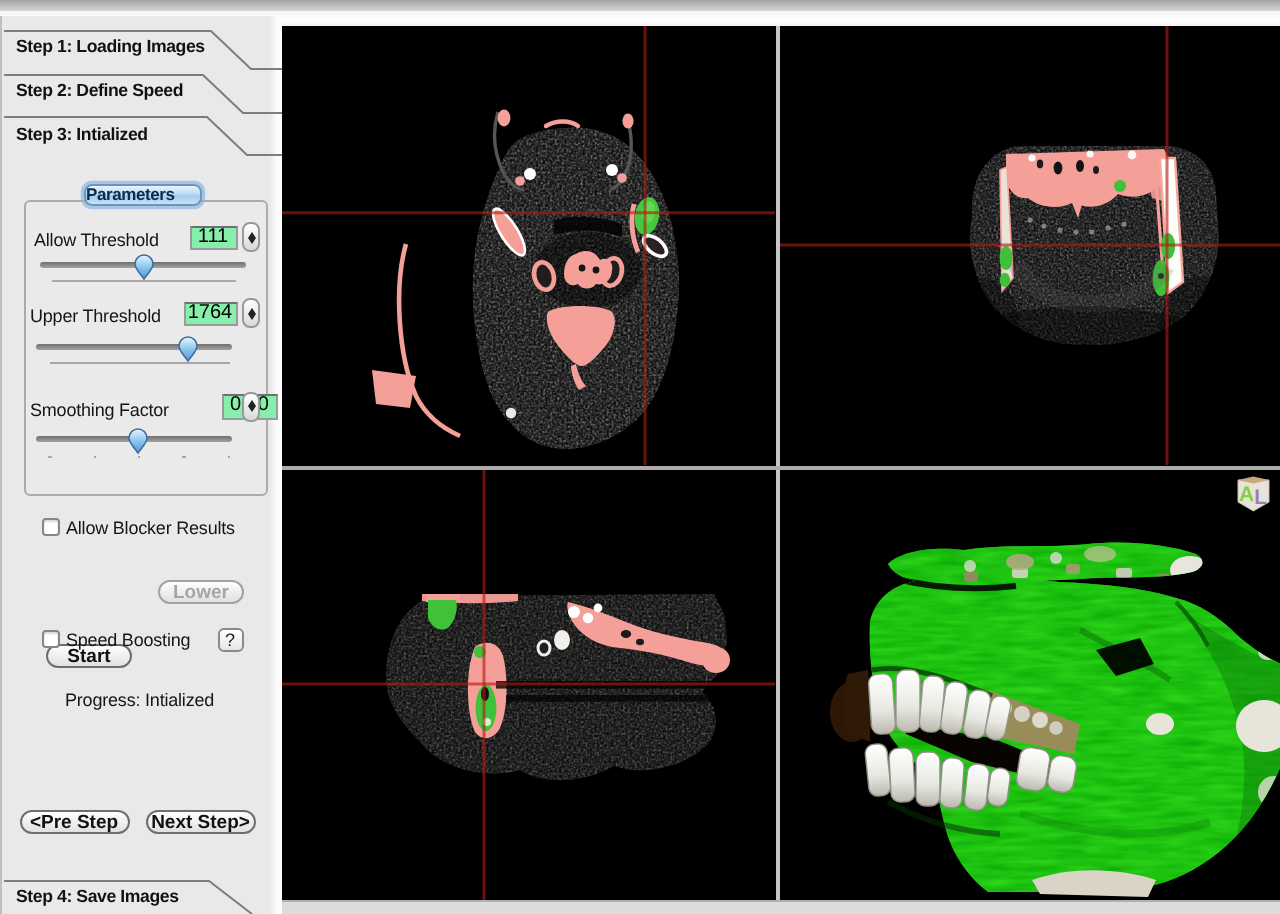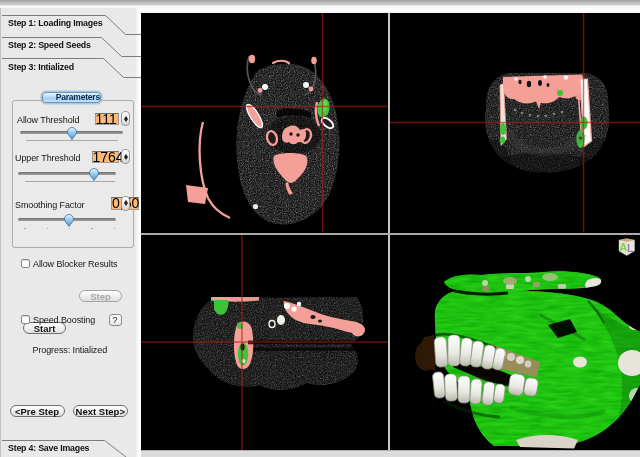--- a/index.html
+++ b/index.html
@@ -11,32 +11,32 @@
 #vtl{left:0;top:0;width:246.5px;height:219.5px;}
 #vtr{left:248.5px;top:0;width:250.5px;height:219.5px;}
 #vbl{left:0;top:222px;width:246.5px;height:215px;}
 #vbr{left:248.5px;top:222px;width:250.5px;height:215px;}
 .divV{position:absolute;left:246.5px;top:0;width:2px;height:437px;background:#c6c6c6;}
 .divH{position:absolute;left:0;top:219.5px;width:499px;height:2.5px;background:#ababab;}
 .bstrip{position:absolute;left:141px;top:450px;width:499px;height:7px;background:#dcdcdc;border-top:1px solid #b0b0b0;box-sizing:border-box;}
 
 .tabtxt{position:absolute;font-weight:bold;font-size:8.8px;color:#111;letter-spacing:-0.2px;white-space:nowrap;}
 .lbl{position:absolute;font-size:9px;color:#151515;white-space:nowrap;letter-spacing:-0.1px;}
-.numbox{position:absolute;background:#fdba74;border:1px solid #9a9a9a;border-top-color:#6f6f6f;box-sizing:border-box;font-size:14px;color:#000;line-height:10px;}
+.numbox{position:absolute;background:#86efac;border:1px solid #9a9a9a;border-top-color:#6f6f6f;box-sizing:border-box;font-size:10px;color:#000;text-align:center;line-height:10px;}
 .stepper{position:absolute;width:9px;height:15px;background:linear-gradient(#ffffff,#d8d8d8);border:1px solid #999;border-radius:4px;box-sizing:border-box;}
 .stepper:before{content:"";position:absolute;left:2px;top:3.5px;width:0;height:0;border-left:2px solid transparent;border-right:2px solid transparent;border-bottom:3px solid #222;}
 .stepper:after{content:"";position:absolute;left:2px;bottom:3.5px;width:0;height:0;border-left:2px solid transparent;border-right:2px solid transparent;border-top:3px solid #222;}
 .track{position:absolute;height:3px;background:linear-gradient(#6f6f6f,#a2a2a2);border-radius:2px;}
 .subline{position:absolute;height:1px;background:#a8a8a8;}
 .thumb{position:absolute;width:10px;height:13px;}
 .cb{position:absolute;width:9px;height:9px;background:#fff;border:1px solid #878787;border-radius:2px;box-sizing:border-box;box-shadow:inset 0 1px 1px rgba(0,0,0,0.15);}
 .btn{position:absolute;background:linear-gradient(#ffffff,#e0e0e0);border:1px solid #6e6e6e;border-radius:7px;box-sizing:border-box;font-size:9.5px;font-weight:bold;color:#111;text-align:center;}
 .btn.dis{border-color:#a2a2a2;color:#a6a6a6;font-weight:bold;}
 .qbtn{position:absolute;background:linear-gradient(#ffffff,#e6e6e6);border:1px solid #8a8a8a;border-radius:3px;box-sizing:border-box;font-size:9px;color:#222;text-align:center;}
-.parambtn{position:absolute;left:42px;top:92px;width:59px;height:11px;background:linear-gradient(#e6f3fc,#bcdcf5 45%,#a3cdef 55%,#c6e2f7);border:1px solid #6f94b8;border-radius:4px;box-sizing:border-box;box-shadow:0 0 0 1.6px rgba(130,180,226,0.65);font-size:8.5px;font-weight:bold;color:#0d2b4e;text-align:right;line-height:9.5px;letter-spacing:-0.2px;}
+.parambtn{position:absolute;left:42px;top:92px;width:59px;height:11px;background:linear-gradient(#e6f3fc,#bcdcf5 45%,#a3cdef 55%,#c6e2f7);border:1px solid #6f94b8;border-radius:4px;box-sizing:border-box;box-shadow:0 0 0 1.6px rgba(130,180,226,0.65);font-size:8.5px;font-weight:bold;color:#0d2b4e;text-align:left;line-height:9.5px;letter-spacing:-0.2px;}
 .gbox{position:absolute;left:12px;top:99.5px;width:122px;height:148px;border:1px solid #ababab;border-radius:3px;box-sizing:border-box;background:rgba(255,255,255,0.06);}
 </style></head>
 <body>
 <div id="app">
 <div class="topbar"></div>
 <svg width="0" height="0" style="position:absolute">
 <defs>
 <filter id="speck" x="0%" y="0%" width="100%" height="100%" color-interpolation-filters="sRGB">
   <feTurbulence type="fractalNoise" baseFrequency="0.85" numOctaves="2" seed="7" stitchTiles="stitch"></feTurbulence>
   <feColorMatrix type="saturate" values="0"></feColorMatrix>
@@ -312,21 +312,21 @@
 
 <svg width="141" height="457" style="position:absolute;left:0;top:0;">
   <g stroke="#7d7d7d" stroke-width="1" fill="none">
     <path d="M2,15.5 H105.5 L125.5,34.5 H141"></path>
     <path d="M2,37.5 H101.5 L121.5,56.5 H141"></path>
     <path d="M2,58.5 H103.5 L123.5,77.5 H141"></path>
     <path d="M2,440.5 H104.5 L126,457"></path>
   </g>
 </svg>
 <div class="tabtxt" style="left:8px;top:18px;">Step 1: Loading Images</div>
-<div class="tabtxt" style="left:8px;top:40px;">Step 2: Speed Seeds</div>
+<div class="tabtxt" style="left:8px;top:40px;">Step 2: Define Speed</div>
 <div class="tabtxt" style="left:8px;top:62px;">Step 3: Intialized</div>
 <div class="tabtxt" style="left:8px;top:443px;">Step 4: Save Images</div>
 <div class="gbox"></div>
 <div class="parambtn">Parameters</div>
 
 <div class="lbl" style="left:17px;top:114.5px;">Allow Threshold</div>
 <div class="numbox" style="left:94.5px;top:112.5px;width:24px;height:12px;">111</div>
 <div class="stepper" style="left:120.5px;top:111px;"></div>
 <div class="track" style="left:20px;top:130.5px;width:103px;"></div>
 <div class="subline" style="left:26px;top:140px;width:92px;"></div>
@@ -360,21 +360,21 @@
 <div class="subline" style="left:24px;top:228px;width:1.5px;"></div>
 <div class="subline" style="left:46.5px;top:228px;width:1.5px;"></div>
 <div class="subline" style="left:68.5px;top:228px;width:1.5px;"></div>
 <div class="subline" style="left:91px;top:228px;width:1.5px;"></div>
 <div class="subline" style="left:113.5px;top:228px;width:1.5px;"></div>
 
 <div class="cb" style="left:20.5px;top:258.5px;"></div>
 <div class="lbl" style="left:33px;top:258.5px;">Allow Blocker Results</div>
 
 <div class="btn" style="left:23px;top:290px;width:43px;height:12px;line-height:11px;margin-top:32px;">Start</div>
-<div class="btn dis" style="left:79px;top:290px;width:43px;height:12px;line-height:11px;">Step</div>
+<div class="btn dis" style="left:79px;top:290px;width:43px;height:12px;line-height:11px;">Lower</div>
 
 <div class="cb" style="left:20.5px;top:314.5px;"></div>
 <div class="lbl" style="left:33px;top:314.5px;">Speed Boosting</div>
 <div class="qbtn" style="left:108.5px;top:313.5px;width:13px;height:12px;line-height:11px;">?</div>
 <div class="lbl" style="left:12.5px;top:345px;margin-left:20px;">Progress: Intialized</div>
 <div class="btn" style="left:9.5px;top:404.5px;width:55px;height:12.5px;line-height:11.5px;">&lt;Pre Step</div>
 <div class="btn" style="left:72.5px;top:404.5px;width:55.5px;height:12.5px;line-height:11.5px;">Next Step&gt;</div>
 </div>
 
 </body></html>

